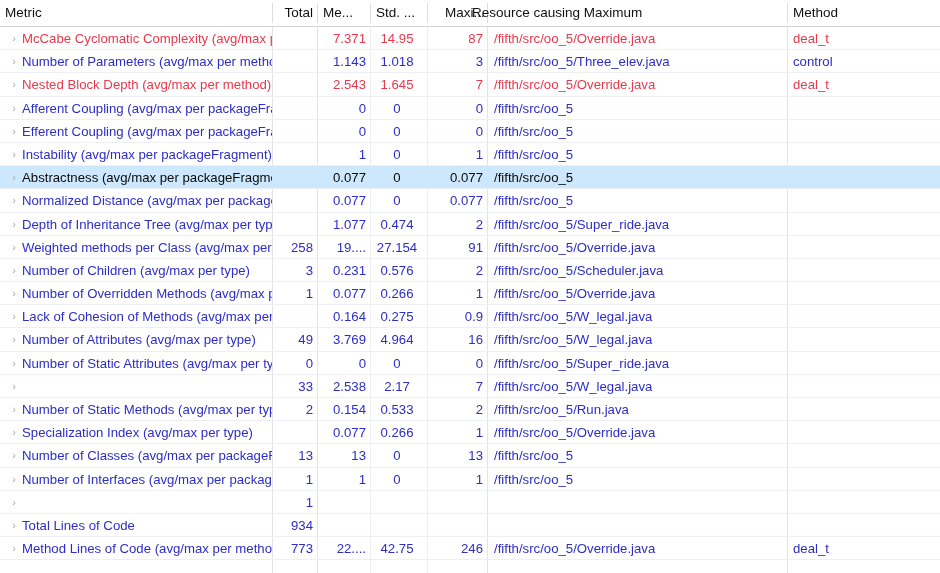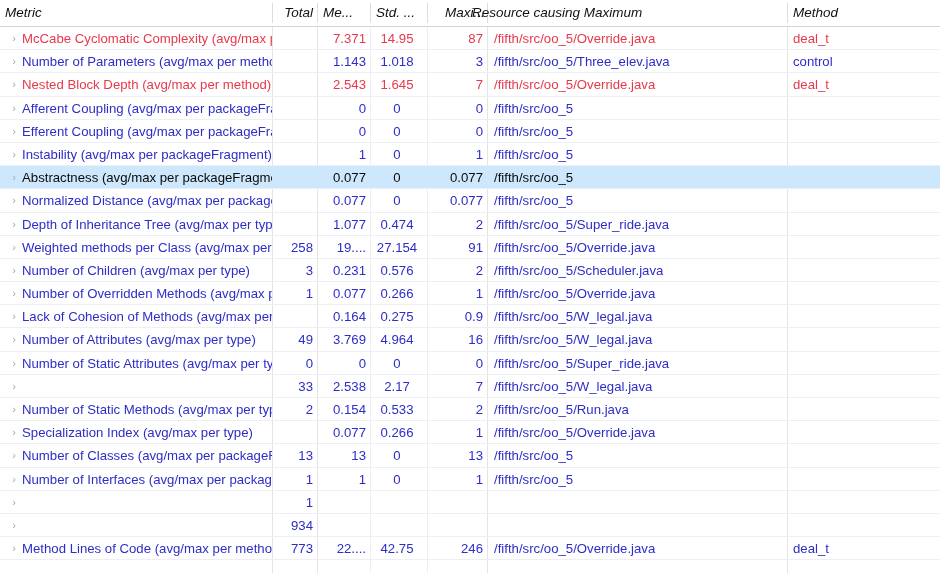--- a/index.html
+++ b/index.html
@@ -28,21 +28,20 @@
   .th {
     position: absolute;
     top: 0;
     height: 26px;
     line-height: 26px;
     font-size: 13.5px;
     color: #111111;
     white-space: nowrap;
     overflow: hidden;
     padding: 0 5px;
-    font-style: italic;
   }
   .th.num { text-align: left; }
   .th-sep {
     position: absolute;
     top: 3px;
     height: 20px;
     width: 1px;
     background: #dddddd;
   }
 
@@ -345,20 +344,21 @@
           <span class="chev">›</span>
           <div class="cell total c-blue">1</div>
           <div class="cell mean c-blue"></div>
           <div class="cell std c-blue"></div>
           <div class="cell max c-blue"></div>
           <div class="cell res c-blue"></div>
           <div class="cell method c-blue"></div>
         </div>
         <div class="row">
           <span class="chev">›</span>
+          <div class="cell metric c-blue">Total Lines of Code</div>
           <div class="cell total c-blue">934</div>
           <div class="cell mean c-blue"></div>
           <div class="cell std c-blue"></div>
           <div class="cell max c-blue"></div>
           <div class="cell res c-blue"></div>
           <div class="cell method c-blue"></div>
         </div>
         <div class="row">
           <span class="chev">›</span>
           <div class="cell metric c-blue">Method Lines of Code (avg/max per method)</div>

